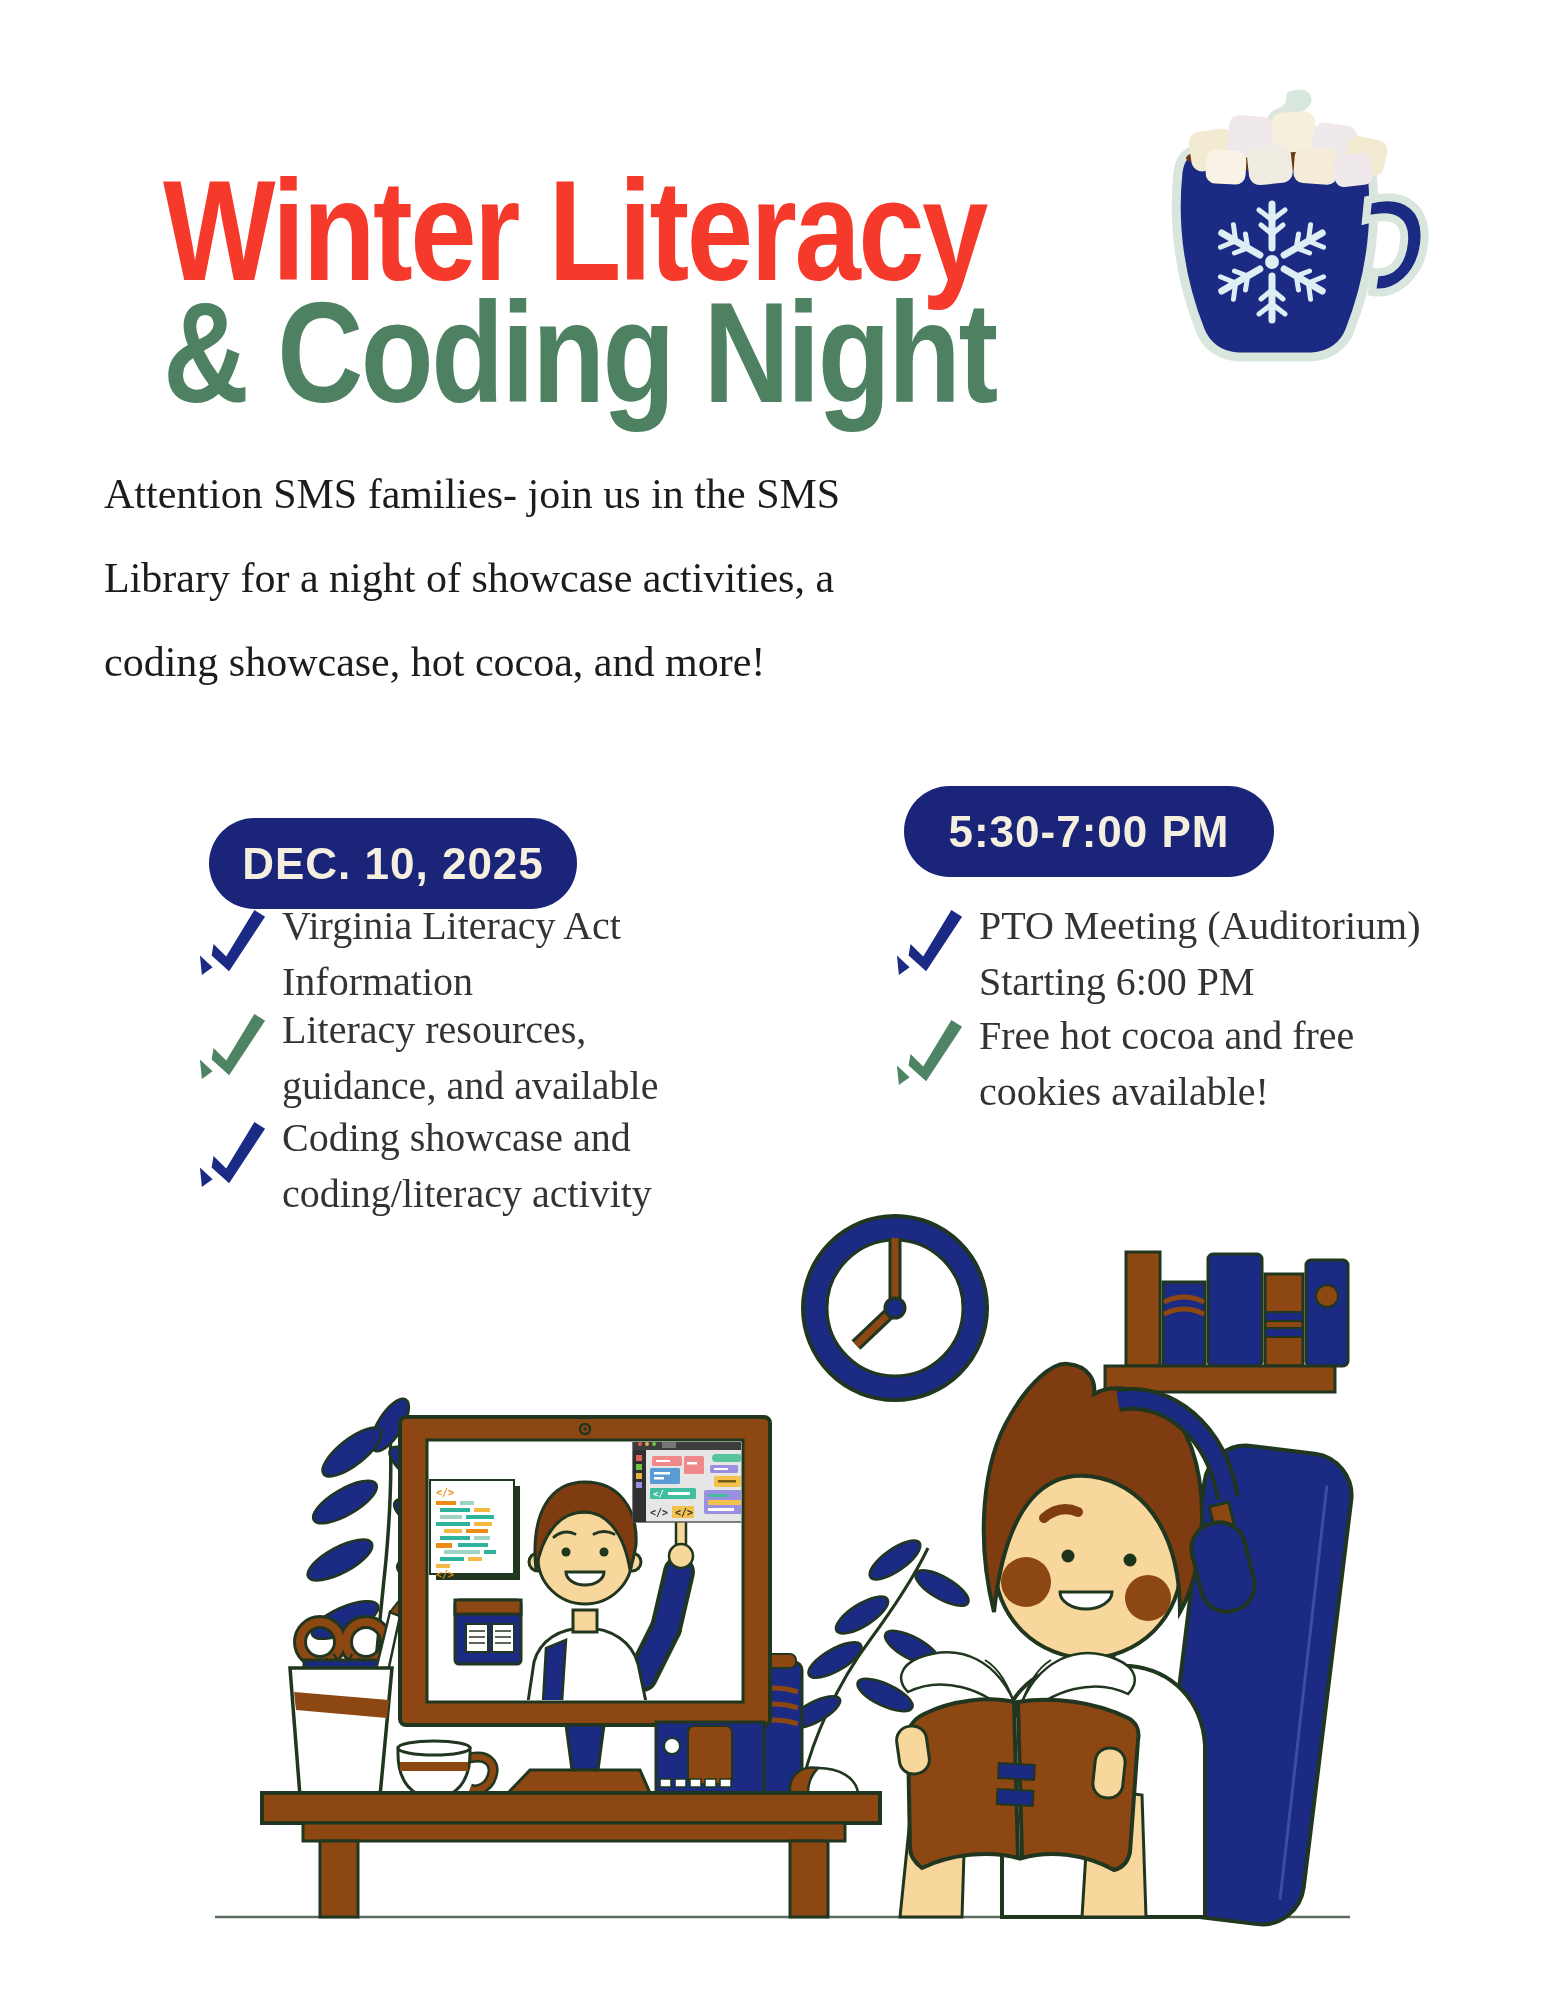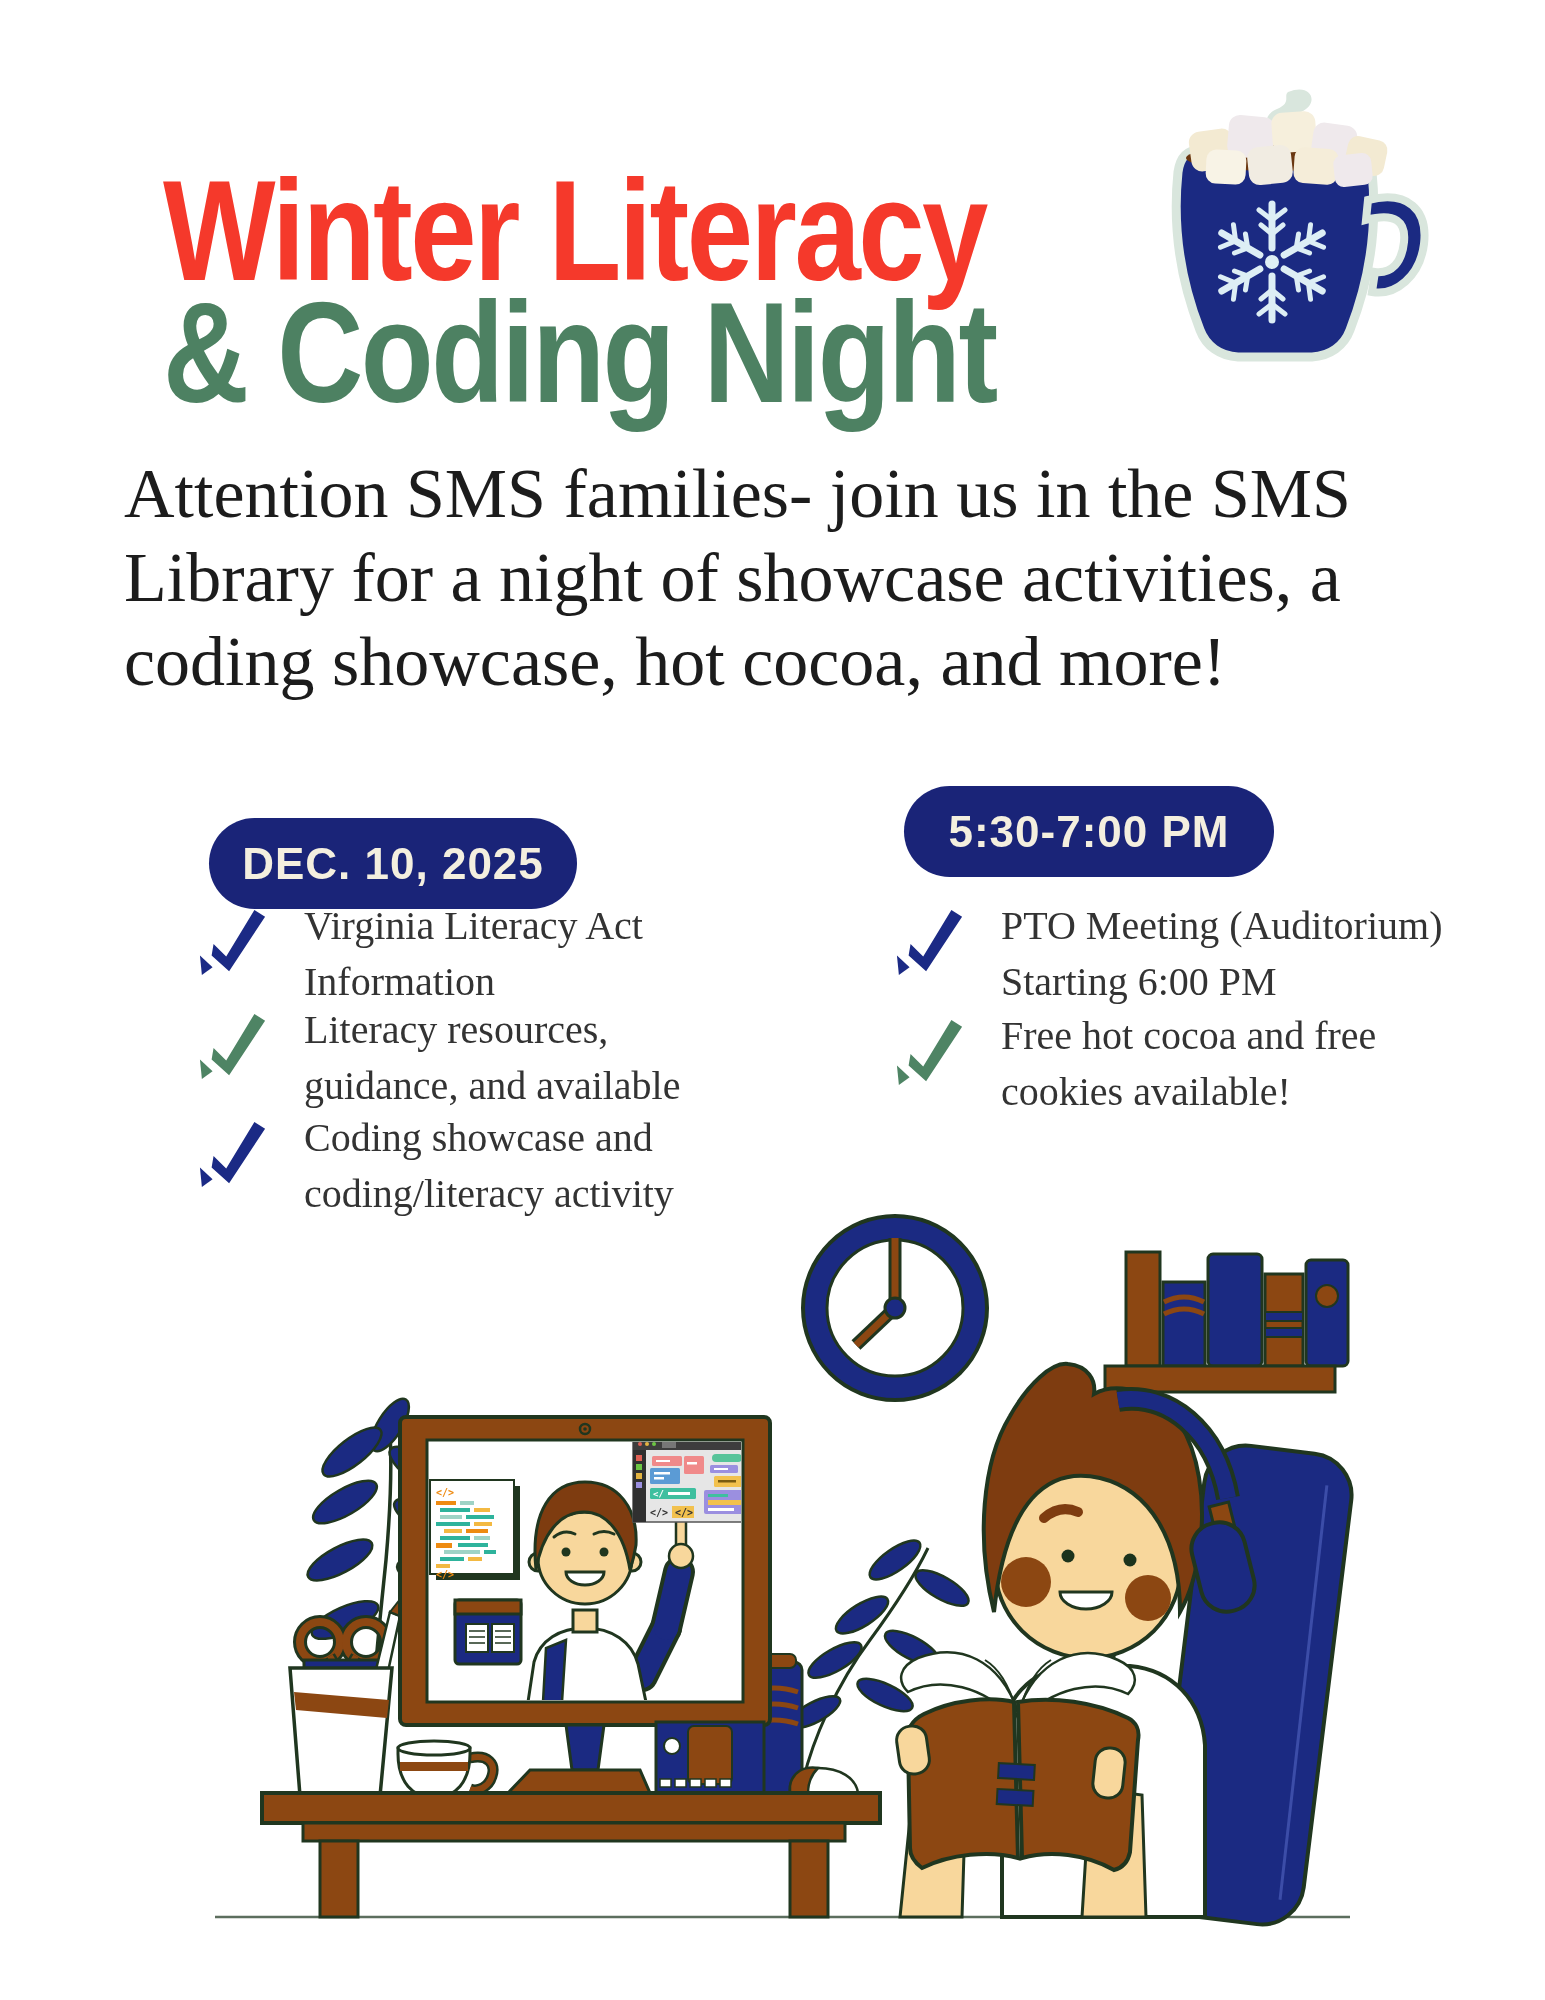--- a/index.html
+++ b/index.html
@@ -1,25 +1,25 @@
 <!DOCTYPE html>
 <html style="--background: #ffffff; --title_red: #f5392b; --title_green: #4d8162; --navy: #1b2a82; --badge_navy: #1a2478; --badge_text: #f4efdf; --body_text: #1c1c1c; --check_navy: #1b2a85; --check_green: #4e8464; --brown: #8c4712; --hair_brown: #7e3c10; --skin: #f8d79c; --outline: #20361f; --mint: #d9e6dd; --pale_blue: #ddeef5;"><head>
 <meta charset="utf-8">
 <style>
   html,body{margin:0;padding:0;background:#fff;}
   .page{position:relative;width:1545px;height:2000px;background:var(--background,#fff);overflow:hidden;font-family:"Liberation Sans",sans-serif;border-radius:15px;}
   .title-line{position:absolute;left:163px;font-weight:bold;font-size:142px;letter-spacing:-3px;line-height:1;transform:scaleX(0.84);transform-origin:left top;white-space:nowrap;}
   #title1{top:160px;color:var(--title_red);}
   #title2{top:282px;color:var(--title_green);}
   .mug-svg{position:absolute;left:1140px;top:80px;}
-  .intro{position:absolute;left:124px;top:452px;font-family:"Liberation Serif",serif;font-size:70px;line-height:84px;color:var(--body_text);}
+  .intro{position:absolute;left:104px;top:452px;font-family:"Liberation Serif",serif;font-size:42px;line-height:84px;color:var(--body_text);}
   .badge{position:absolute;top:786px;height:91px;border-radius:46px;background:var(--badge_navy);color:var(--badge_text);font-weight:bold;font-size:44px;display:flex;align-items:center;justify-content:center;letter-spacing:1px;box-sizing:border-box;}
   #badge-date{left:209px;width:368px;margin-top:32px;}
   #badge-time{left:904px;width:370px;}
-  .check-item{position:absolute;display:flex;gap:36px;align-items:flex-start;justify-content:center;}
+  .check-item{position:absolute;display:flex;gap:14px;align-items:flex-start;justify-content:center;}
   .check-item svg{flex:0 0 auto;margin-top:6px;}
   .check-text{font-family:"Liberation Serif",serif;font-size:40px;line-height:56px;color:#333;white-space:nowrap;}
   .scene{position:absolute;left:0;top:1190px;}
   
   .f-navy{fill:var(--navy);} .f-brown{fill:var(--brown);} .f-hair{fill:var(--hair_brown);}
   .f-skin{fill:var(--skin);} .f-white{fill:#ffffff;} .f-none{fill:none;} .f-out{fill:var(--outline);}
   .f-mint{fill:var(--mint);} .f-pale{fill:var(--pale_blue);} .f-cocoa{fill:#6a3711;}
   .s-out{stroke:var(--outline);} .sk-brown{stroke:var(--brown);} .sk-mint{stroke:var(--mint);}
   .sk-navy{stroke:var(--navy);} .s-none{stroke:none;}
 </style>

